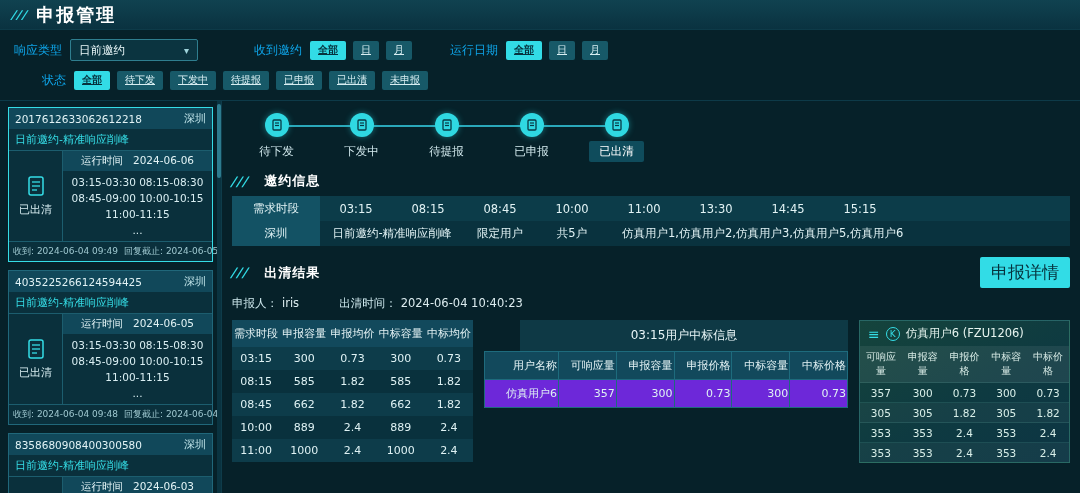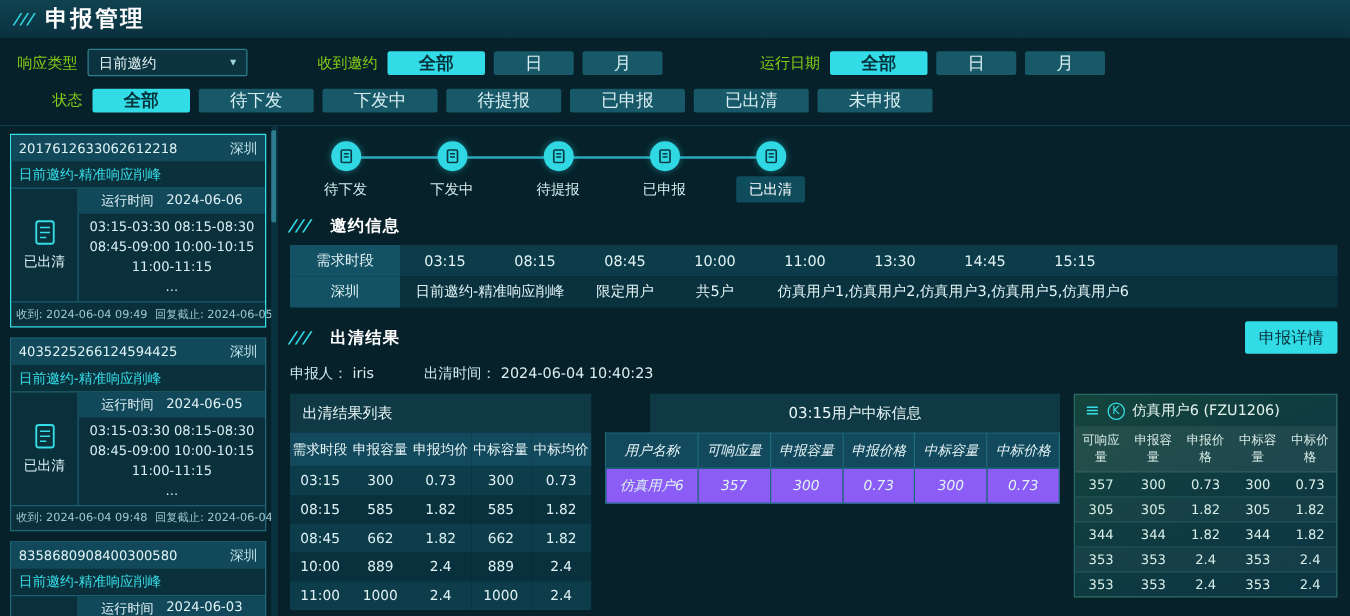--- a/index.html
+++ b/index.html
@@ -14,34 +14,34 @@
   .topbar {
     height:30px; display:flex; align-items:center; padding:0 12px;
     background:linear-gradient(180deg,#104250,#0a3240);
     border-bottom:1px solid #0d3a48;
   }
   .slashes { color:#32dce6; font-weight:bold; font-style:italic; letter-spacing:1px; margin-right:8px; transform:skewX(-8deg); display:inline-block; }
   .app-title { color:#ffffff; font-weight:bold; font-size:18px; letter-spacing:2px; }
   
   .filters { padding:8px 14px 6px 14px; }
   .frow { display:flex; align-items:center; height:24px; margin-bottom:6px; }
-  .flabel { color:#84cc16; font-size:12px; margin-right:8px; white-space:nowrap; }
+  .flabel { color:#0ea5e9; font-size:12px; margin-right:8px; white-space:nowrap; }
   .g2 { margin-left:56px; }
-  .g3 { margin-left:78px; }
+  .g3 { margin-left:38px; }
   .select {
     width:128px; height:22px; border:1px solid #2f7e8f; background:#0b3440;
     display:flex; align-items:center; justify-content:space-between;
     padding:0 8px; font-size:11.5px; color:#e8f6f8; border-radius:2px; cursor:pointer;
   }
   .caret { color:#9fd4dc; font-size:10px; }
   .pills { display:flex; gap:7px; align-items:center; }
   .pill {
-    height:19px; padding:2px 25px; font-size:14px; line-height:1.2;
+    height:19px; padding:2px 8px; font-size:10px; line-height:1.2;
     background:#175968; color:#d8eef2; border:none; border-radius:2px;
-    cursor:pointer; font-family:inherit; white-space:nowrap;
+    cursor:pointer; font-family:inherit; white-space:nowrap;text-decoration:underline;
   }
   .pill.active { background:#32dce6; color:#06323d; font-weight:bold; }
   .row2 { padding-left:28px; margin-bottom:2px; }
   
   .content { display:flex; height:399px; border-top:1px solid #0d3a48; }
   .sidebar { width:222px; padding:6px 8px 0 8px; position:relative; border-right:1px solid #0e3c4a; overflow:hidden; }
   .sb-track { position:absolute; right:0; top:0; bottom:0; width:4px; background:#0a3340; }
   .sb-thumb { position:absolute; right:0; top:3px; width:4px; height:74px; background:#2d7b8e; border-radius:2px; }
   .main { flex:1; padding:4px 10px 0 10px; overflow:hidden; }
   
@@ -73,39 +73,39 @@
   .mt { margin-top:8px; }
   
   .inv-table { width:100%; border-collapse:collapse; table-layout:fixed; margin-top:6px; }
   .inv-table td { height:25px; text-align:center; font-size:11.5px; color:#e2f3f5; padding:0 4px; overflow:hidden; white-space:nowrap; }
   .inv-table .rowhead { background:#135264; }
   .inv-table tr:nth-child(odd) { background:#0c3c49; }
   .inv-table tr:nth-child(even) { background:#09323e; }
   .inv-table .users-cell { text-align:left; padding-left:14px; }
   
   .clr-head { display:flex; align-items:center; justify-content:space-between; margin-top:11px; }
-  .detail-btn { background:#32dce6; color:#06323d; border:none; border-radius:2px; padding:4px 11px; font-size:13px; font-family:Liberation Mono, monospace; cursor:pointer; }
+  .detail-btn { background:#32dce6; color:#06323d; border:none; border-radius:2px; padding:4px 11px; font-size:17px; font-family:Liberation Mono, monospace; cursor:pointer; }
   .clr-meta { display:flex; gap:40px; margin-top:8px; font-size:11.5px; color:#dcecef; }
   .clr-meta b { font-weight:normal; color:#cfe9ee; margin-right:4px; }
   .panels { display:flex; gap:11px; margin-top:9px; align-items:flex-start; }
   .ctable { width:100%; border-collapse:collapse; text-align:center; }
   .ctable th { background:#12495c; font-size:11px; font-weight:normal; color:#e6f4f6; padding:6px 1px; }
   .ctable td { font-size:11px; color:#dff2f4; padding:5px 1px; }
   
   .panel1 { width:241px; }
   .ptitle { background:#0e3945; padding:7px 10px; font-size:12px; color:#eaf6f8; }
   .panel1 tbody tr:nth-child(odd) { background:#0d3c4a; }
   .panel1 tbody tr:nth-child(even) { background:#09313d; }
   
   .panel2 { width:364px; }
   .panel2 .ptitle { text-align:center;margin-left:36px; }
-  .btable { width:100%; border-collapse:collapse; text-align:center;font-style:italic; }
+  .btable { width:100%; border-collapse:collapse; text-align:right; }
   .btable th, .btable td { border:1px solid #1e6b7d; font-size:11px; padding:6px 1px; }
   .btable th { background:#12495c; font-weight:normal; color:#e6f4f6; }
-  .btable td { background:#8b5cf6; color:#dff2f4; }
+  .btable td { background:#6d28d9; color:#dff2f4; }
   .btable th:first-child { width:74px; }
   
   .panel3 {
     flex:1; border:1px solid rgba(90,190,170,0.35);
     background:linear-gradient(150deg,#15443c 0%,#0e3a41 55%,#0d3544 100%);
   }
   .p3-head { display:flex; align-items:center; gap:6px; padding:5px 8px; font-size:11.5px; color:#e6f4ef; }
   .list-glyph { color:#35dde6; font-size:14px; line-height:1; }
   .k-badge { width:14px; height:14px; border:1px solid #35dde6; border-radius:50%; color:#35dde6; font-size:9px; display:flex; align-items:center; justify-content:center; }
   .p3-table { width:100%; border-collapse:collapse; text-align:center; }
@@ -361,21 +361,20 @@
     </div>
 
     <div class="clr-meta">
       <span><b>申报人：</b><span>iris</span></span>
       <span><b>出清时间：</b><span>2024-06-04 10:40:23</span></span>
     </div>
 
     <div class="panels">
 
       <div class="panel1">
-        <div class="ptitle">出清结果列表</div>
         <table class="ctable">
           <thead>
               <tr>
                 <th>需求时段</th>
                 <th>申报容量</th>
                 <th>申报均价</th>
                 <th>中标容量</th>
                 <th>中标均价</th>
               </tr>
             </thead>
@@ -470,27 +469,20 @@
                 <td>0.73</td>
               </tr>
               <tr>
                 <td>305</td>
                 <td>305</td>
                 <td>1.82</td>
                 <td>305</td>
                 <td>1.82</td>
               </tr>
               <tr>
-                <td>344</td>
-                <td>344</td>
-                <td>1.82</td>
-                <td>344</td>
-                <td>1.82</td>
-              </tr>
-              <tr>
                 <td>353</td>
                 <td>353</td>
                 <td>2.4</td>
                 <td>353</td>
                 <td>2.4</td>
               </tr>
               <tr>
                 <td>353</td>
                 <td>353</td>
                 <td>2.4</td>

